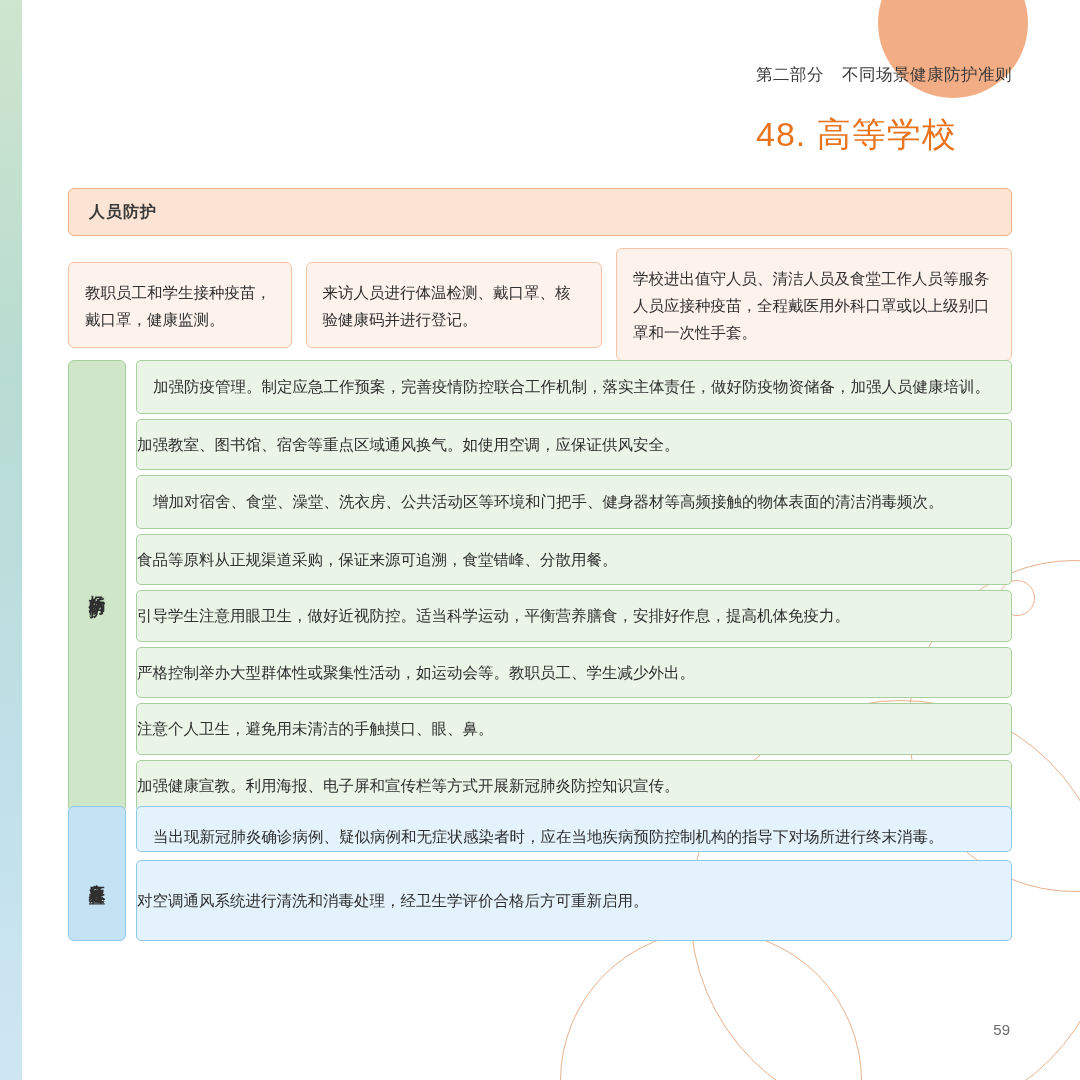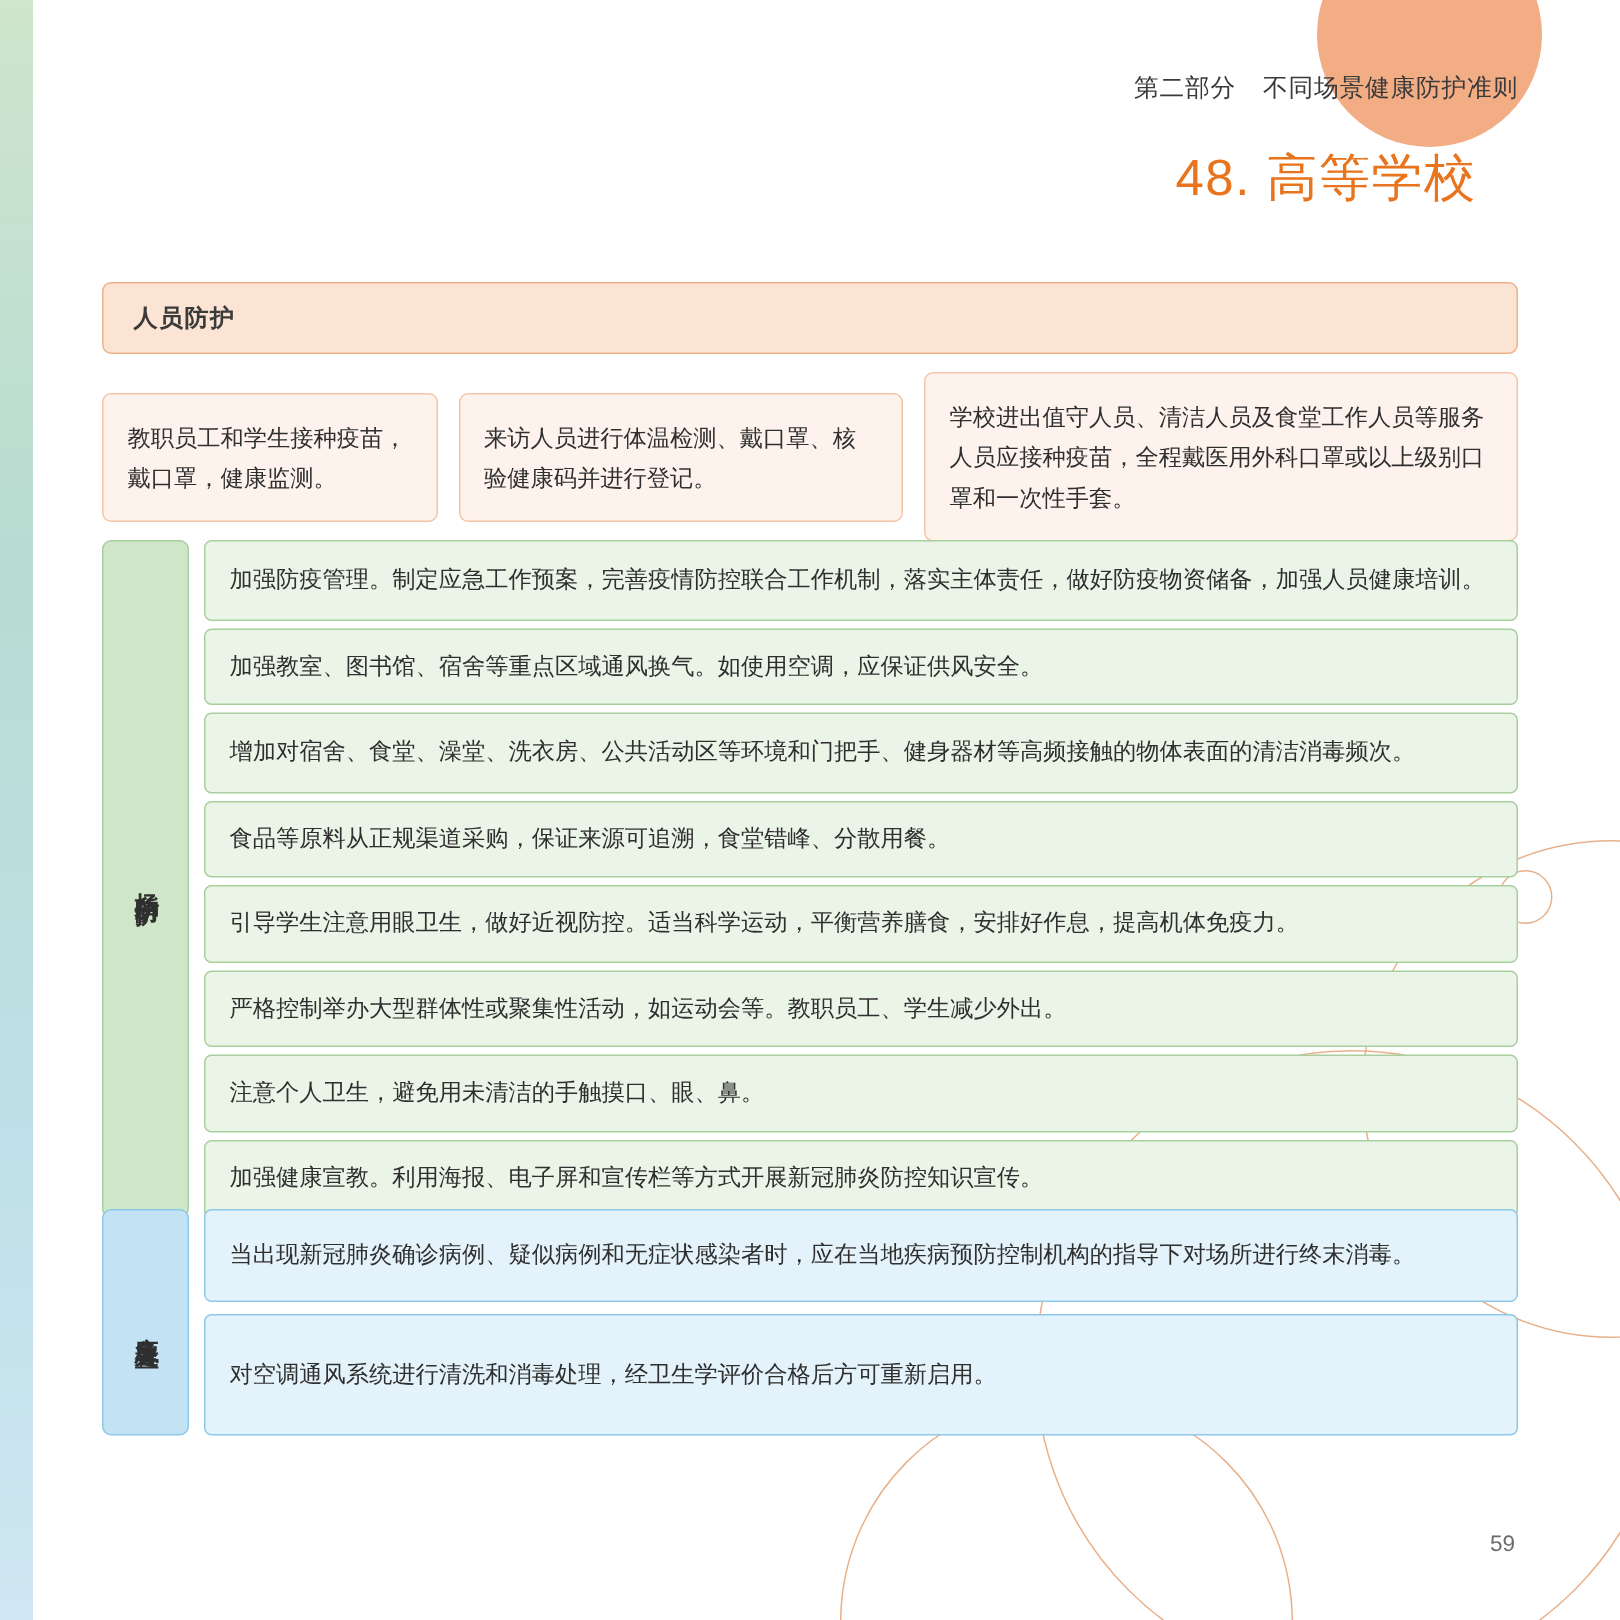--- a/index.html
+++ b/index.html
@@ -58,23 +58,23 @@
 
   
   .page {
     position: absolute;
     inset: 0;
   }
 
   
   .header {
     position: absolute;
-    top: 48px;
+    top: 64px;
     right: 68px;
-    text-align: center;
+    text-align: left;
   }
   .header-kicker {
     font-size: 16.5px;
     color: #3a3a3a;
     letter-spacing: .5px;
     white-space: nowrap;
   }
   .header-kicker .part-label { margin-right: 18px; }
   .header-title {
     margin-top: 26px;
@@ -163,21 +163,21 @@
     flex: 1;
     margin-left: 10px;
     display: flex;
     flex-direction: column;
     gap: 5px;
   }
   .row {
     border: 1.1px solid #a8cf9e;
     border-radius: 5px;
     background: #ebf5e7;
-    padding: 11px 16px;
+    padding: 11px 0;
     font-size: 15.5px;
     line-height: 1.78;
     color: #2f2f2f;
     box-sizing: border-box;
   }
   .row.tall { padding: 12px 16px; }
 
   
   .section-emergency {
     position: absolute;
@@ -244,20 +244,20 @@
       <div class="row">注意个人卫生，避免用未清洁的手触摸口、眼、鼻。</div>
       <div class="row">加强健康宣教。利用海报、电子屏和宣传栏等方式开展新冠肺炎防控知识宣传。</div>
     </div>
   </div>
 
   <div class="section-emergency">
     <div class="vlabel blue">
       <span>应急处置</span>
     </div>
     <div class="rows blue-rows">
-      <div class="row blue tall" style="padding-top:16px;padding-bottom:16px;">当出现新冠肺炎确诊病例、疑似病例和无症状感染者时，应在当地疾病预防控制机构的指导下对场所进行终末消毒。</div>
+      <div class="row blue tall" style="padding-top:16px;padding-bottom:0;">当出现新冠肺炎确诊病例、疑似病例和无症状感染者时，应在当地疾病预防控制机构的指导下对场所进行终末消毒。</div>
       <div class="row blue" style="padding-top:26px;padding-bottom:26px;">对空调通风系统进行清洗和消毒处理，经卫生学评价合格后方可重新启用。</div>
     </div>
   </div>
 
   <div class="page-number">59</div>
 
 </div>
 
 </body></html>

